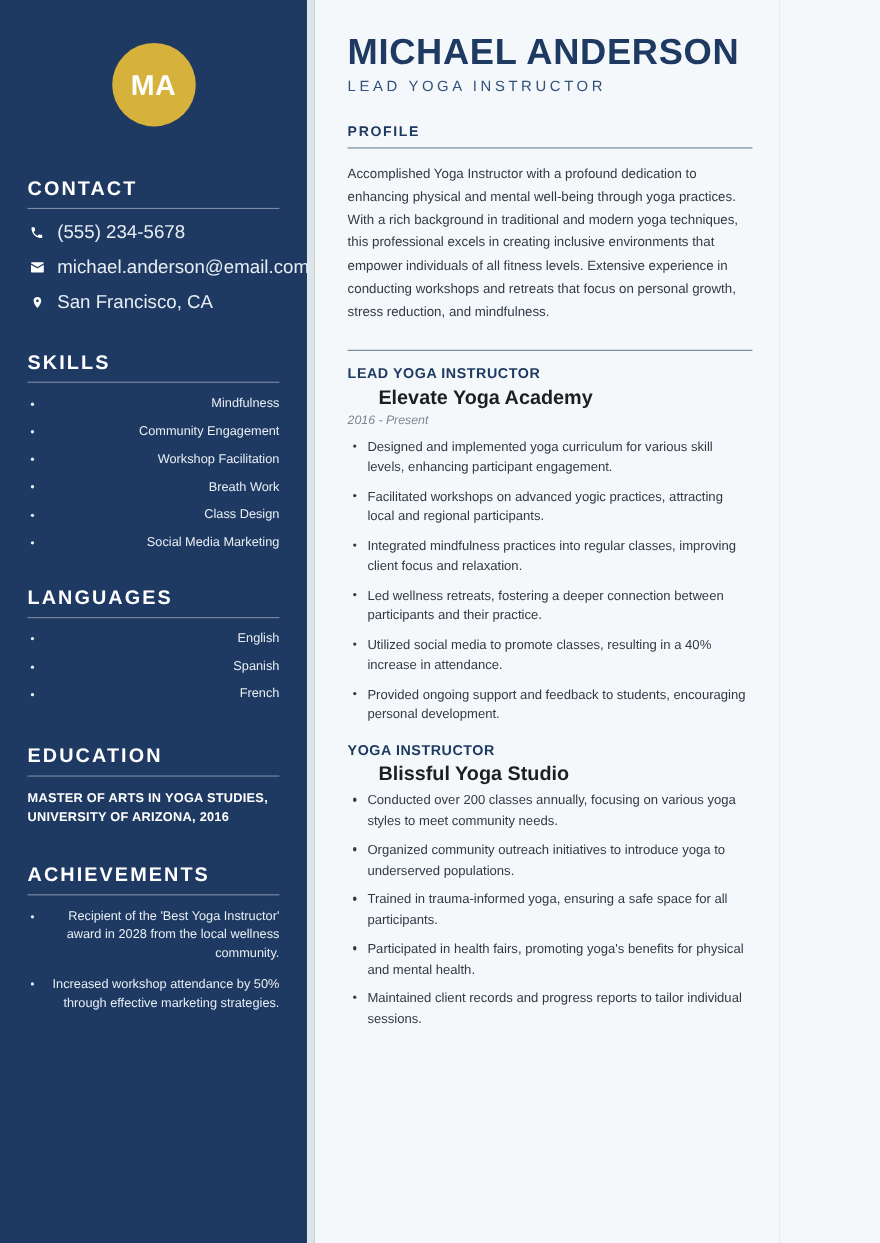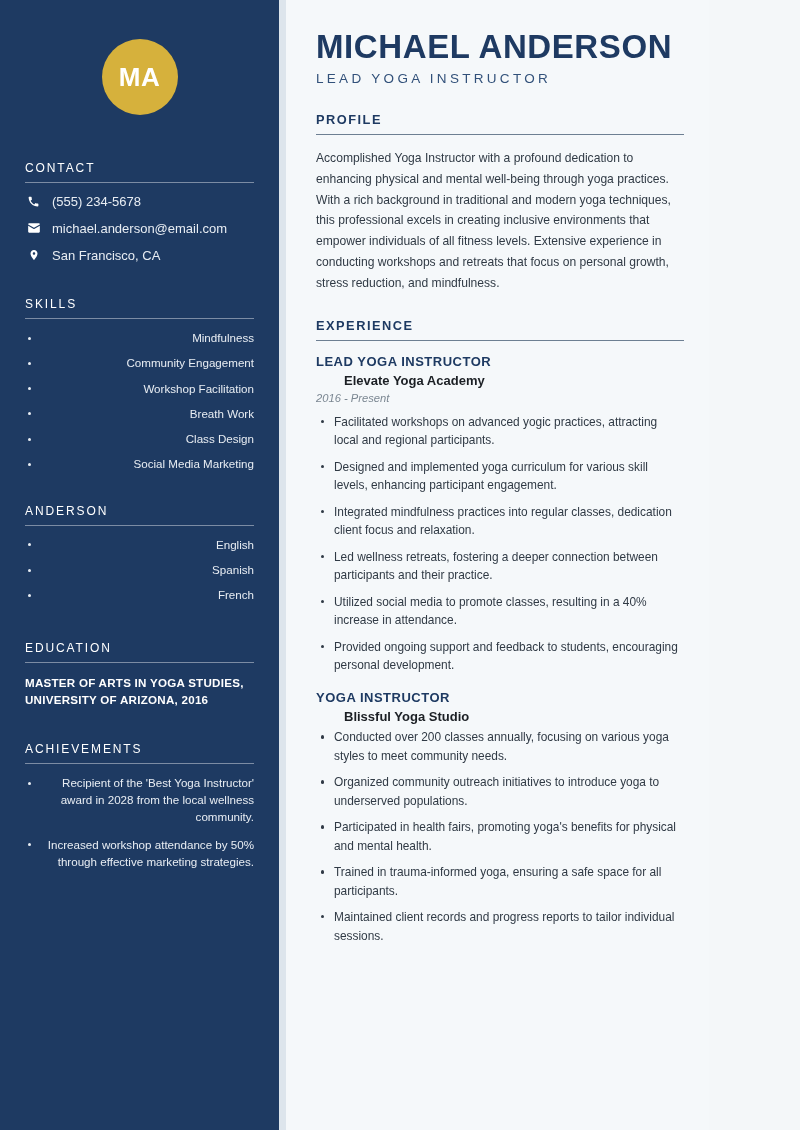--- a/index.html
+++ b/index.html
@@ -47,41 +47,41 @@
     align-items: center;
     justify-content: center;
     font-size: 26px;
     font-weight: bold;
     letter-spacing: 0.5px;
   }
   .side-section {
     padding: 0 25px 0 25px;
   }
   .side-heading {
-    font-size: 12px;
-    font-weight: normal;
+    font-size: 18px;
+    font-weight: bold;
     letter-spacing: 1.9px;
     color: #ffffff;
     margin: 0 0 7px 0;
   }
   .side-rule {
     height: 1px;
     background: rgba(255,255,255,0.42);
     margin-bottom: 11px;
   }
   .contact-list {
     list-style: none;
     margin: 0;
     padding: 0;
   }
   .contact-item {
     display: flex;
-    align-items: flex-start;
+    align-items: center;
     margin-bottom: 12px;
-    font-size: 13px;
+    font-size: 17px;
     color: #e8edf3;
   }
   .contact-icon {
     width: 17px;
     min-width: 17px;
     height: 14px;
     margin-right: 10px;
     display: flex;
     align-items: center;
     justify-content: center;
@@ -173,21 +173,21 @@
   }
   .job { margin-bottom: 16px; }
   .job-title {
     font-size: 13px;
     font-weight: bold;
     color: #1e3a62;
     letter-spacing: 0.5px;
     margin: 0 0 4px 0;
   }
   .job-company {
-    font-size: 13px;
+    font-size: 18px;
     font-weight: bold;
     color: #1b1f24;
     margin: 0 0 4px 0;
     padding-left: 28px;
   }
   .job-dates {
     font-size: 11.2px;
     font-style: italic;
     color: #7b8792;
     margin: 0 0 9px 0;
@@ -271,21 +271,21 @@
         <li>Workshop Facilitation</li>
         <li>Breath Work</li>
         <li>Class Design</li>
         <li>Social Media Marketing</li>
       </ul>
     </section>
 
     <div class="gap-22"></div>
 
     <section class="side-section">
-      <h2 class="side-heading">ANDERSON</h2>
+      <h2 class="side-heading">LANGUAGES</h2>
       <div class="side-rule"></div>
       <ul class="side-list">
         <li>English</li>
         <li>Spanish</li>
         <li>French</li>
       </ul>
     </section>
 
     <div class="gap-28"></div>
 
@@ -315,45 +315,44 @@
     <h1 class="name">MICHAEL ANDERSON</h1>
     <div class="role">LEAD YOGA INSTRUCTOR</div>
 
     <section>
       <h2 class="main-heading">PROFILE</h2>
       <div class="main-rule"></div>
       <p class="profile-text">Accomplished Yoga Instructor with a profound dedication to enhancing physical and mental well-being through yoga practices. With a rich background in traditional and modern yoga techniques, this professional excels in creating inclusive environments that empower individuals of all fitness levels. Extensive experience in conducting workshops and retreats that focus on personal growth, stress reduction, and mindfulness.</p>
     </section>
 
     <section>
-      <h2 class="main-heading">EXPERIENCE</h2>
       <div class="main-rule"></div>
 
       <div class="job">
         <div class="job-title">LEAD YOGA INSTRUCTOR</div>
         <div class="job-company">Elevate Yoga Academy</div>
         <div class="job-dates">2016 - Present</div>
         <ul class="job-list">
+          <li>Designed and implemented yoga curriculum for various skill levels, enhancing participant engagement.</li>
           <li>Facilitated workshops on advanced yogic practices, attracting local and regional participants.</li>
-          <li>Designed and implemented yoga curriculum for various skill levels, enhancing participant engagement.</li>
-          <li>Integrated mindfulness practices into regular classes, dedication client focus and relaxation.</li>
+          <li>Integrated mindfulness practices into regular classes, improving client focus and relaxation.</li>
           <li>Led wellness retreats, fostering a deeper connection between participants and their practice.</li>
           <li>Utilized social media to promote classes, resulting in a 40% increase in attendance.</li>
           <li>Provided ongoing support and feedback to students, encouraging personal development.</li>
         </ul>
       </div>
 
       <div class="job">
         <div class="job-title">YOGA INSTRUCTOR</div>
         <div class="job-company">Blissful Yoga Studio</div>
         <ul class="job-list">
           <li>Conducted over 200 classes annually, focusing on various yoga styles to meet community needs.</li>
           <li>Organized community outreach initiatives to introduce yoga to underserved populations.</li>
+          <li>Trained in trauma-informed yoga, ensuring a safe space for all participants.</li>
           <li>Participated in health fairs, promoting yoga's benefits for physical and mental health.</li>
-          <li>Trained in trauma-informed yoga, ensuring a safe space for all participants.</li>
           <li>Maintained client records and progress reports to tailor individual sessions.</li>
         </ul>
       </div>
 
     </section>
 
   </main>
 
 </div>
 

